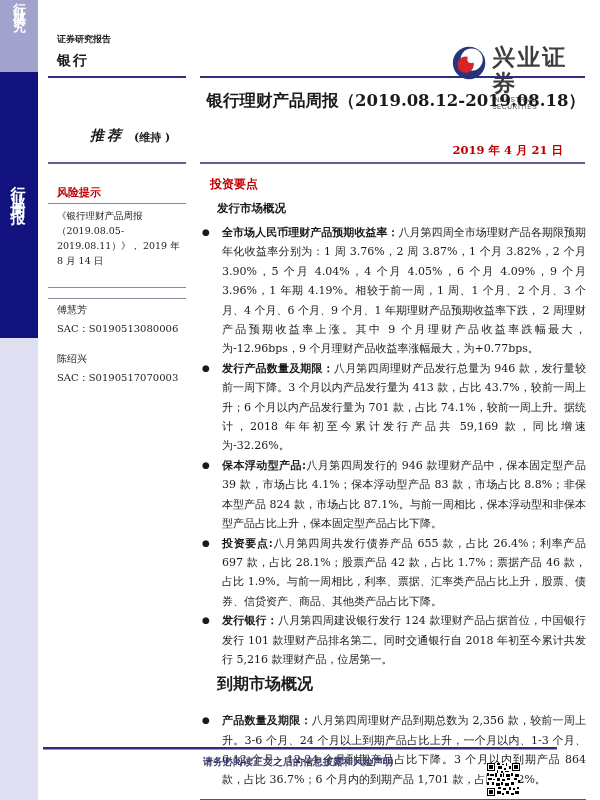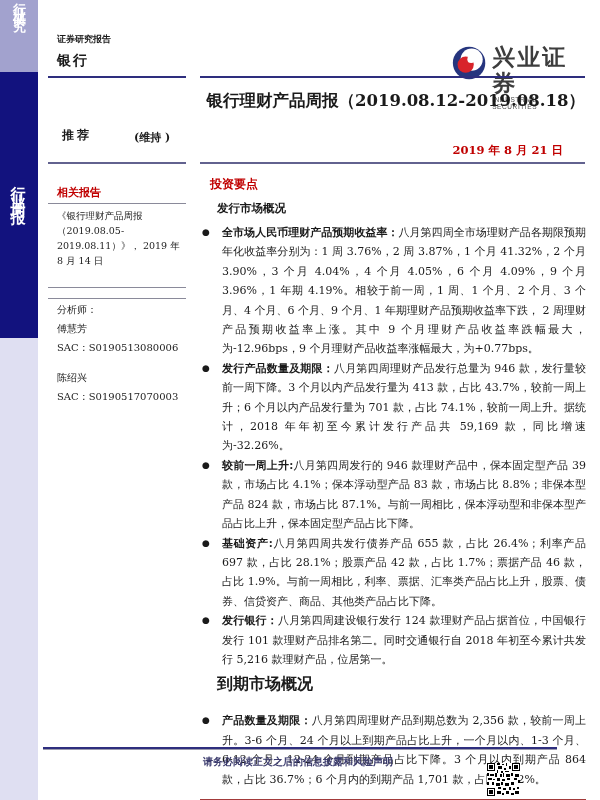--- a/index.html
+++ b/index.html
@@ -20,21 +20,21 @@
   .kind{left:57px;top:33px;font-size:9px;font-weight:bold;}
   .industry{left:57px;top:52px;font-size:14px;font-weight:bold;letter-spacing:2px;}
   .rule-navy{height:2px;background:#2e2e7e;}
   .rule-left-top{left:48px;top:76px;width:138px;}
   .rule-right-top{left:200px;top:76px;width:385px;}
   .logo{left:452px;top:20px;width:130px;height:44px;display:flex;align-items:flex-start;margin-top:24px;}
   .logo-txt{margin-left:6px;}
   .logo-cn{font-size:23px;font-weight:bold;color:#3d3d3d;letter-spacing:2px;line-height:26px;}
   .logo-en{font-size:6.5px;color:#4a4a4a;letter-spacing:0.6px;font-family:"Liberation Sans",sans-serif;}
 
-  .rating{left:62px;top:127px;font-size:12px;font-weight:bold;letter-spacing:3px;}
+  .rating{left:90px;top:127px;font-size:14px;font-weight:bold;letter-spacing:3px;font-style:italic;}
   .rating-status{left:134px;top:130px;font-size:11px;font-weight:bold;}
   .doc-title{left:200px;top:90px;width:385px;text-align:right;font-size:16.5px;font-weight:bold;}
   .doc-date{left:200px;top:143px;width:385px;text-align:right;font-size:11.5px;
             font-weight:bold;color:#c00000;padding-right:22px;box-sizing:border-box;}
   .rule-thin{height:1.5px;background:#62628f;}
   .rule-left-mid{left:48px;top:162px;width:138px;}
   .rule-right-mid{left:200px;top:162px;width:385px;}
 
   
   .related-h{left:57px;top:185px;font-size:11px;font-weight:bold;color:#c00000;}
@@ -91,63 +91,62 @@
     <div class="logo-en">INDUSTRIAL SECURITIES</div>
   </div>
 </div>
 
 <div class="abs rule-navy rule-left-top"></div>
 <div class="abs rule-navy rule-right-top"></div>
 
 <div class="abs rating">推荐</div>
 <div class="abs rating-status">(维持 )</div>
 <div class="abs doc-title">银行理财产品周报（2019.08.12-2019.08.18）</div>
-<div class="abs doc-date">2019 年 8 月 21 日</div>
+<div class="abs doc-date">2019 年 4 月 21 日</div>
 
 <div class="abs rule-thin rule-left-mid"></div>
 <div class="abs rule-thin rule-right-mid"></div>
 
-<div class="abs related-h">相关报告</div>
+<div class="abs related-h">风险提示</div>
 <div class="abs rule-gray rule-rel"></div>
 <div class="abs related-item">
   <span>《银行理财产品周报（2019.08.05-2019.08.11）》，</span>
   <span>2019 年 8 月 14 日</span>
 </div>
 <div class="abs rule-gray rule-a1"></div>
 <div class="abs rule-gray rule-a2"></div>
 
 <div class="abs analysts">
-  <div>分析师：</div>
   <div>傅慧芳</div>
   <div>SAC：S0190513080006</div>
   <div class="gap"></div>
   <div>陈绍兴</div>
   <div>SAC：S0190517070003</div>
 </div>
 
 <div class="abs main">
   <div class="main-h">投资要点</div>
 
   <div class="sec-h">发行市场概况</div>
 
   <div class="bullet">
     <span class="dot">●</span>
-    <div class="btxt"><b>全市场人民币理财产品预期收益率：</b><span>八月第四周全市场理财产品各期限预期年化收益率分别为：1 周 3.76%，2 周 3.87%，1 个月 41.32%，2 个月 3.90%，3 个月 4.04%，4 个月 4.05%，6 个月 4.09%，9 个月 3.96%，1 年期 4.19%。相较于前一周，1 周、1 个月、2 个月、3 个月、4 个月、6 个月、9 个月、1 年期理财产品预期收益率下跌， 2 周理财产品预期收益率上涨。其中 9 个月理财产品收益率跌幅最大，为-12.96bps，9 个月理财产品收益率涨幅最大，为+0.77bps。</span></div>
+    <div class="btxt"><b>全市场人民币理财产品预期收益率：</b><span>八月第四周全市场理财产品各期限预期年化收益率分别为：1 周 3.76%，2 周 3.87%，1 个月 3.82%，2 个月 3.90%，5 个月 4.04%，4 个月 4.05%，6 个月 4.09%，9 个月 3.96%，1 年期 4.19%。相较于前一周，1 周、1 个月、2 个月、3 个月、4 个月、6 个月、9 个月、1 年期理财产品预期收益率下跌， 2 周理财产品预期收益率上涨。其中 9 个月理财产品收益率跌幅最大，为-12.96bps，9 个月理财产品收益率涨幅最大，为+0.77bps。</span></div>
   </div>
   <div class="bullet">
     <span class="dot">●</span>
     <div class="btxt"><b>发行产品数量及期限：</b><span>八月第四周理财产品发行总量为 946 款，发行量较前一周下降。3 个月以内产品发行量为 413 款，占比 43.7%，较前一周上升；6 个月以内产品发行量为 701 款，占比 74.1%，较前一周上升。据统计，2018 年年初至今累计发行产品共 59,169 款，同比增速为-32.26%。</span></div>
   </div>
   <div class="bullet">
     <span class="dot">●</span>
-    <div class="btxt"><b>较前一周上升:</b><span>八月第四周发行的 946 款理财产品中，保本固定型产品 39 款，市场占比 4.1%；保本浮动型产品 83 款，市场占比 8.8%；非保本型产品 824 款，市场占比 87.1%。与前一周相比，保本浮动型和非保本型产品占比上升，保本固定型产品占比下降。</span></div>
-  </div>
-  <div class="bullet">
-    <span class="dot">●</span>
-    <div class="btxt"><b>基础资产:</b><span>八月第四周共发行债券产品 655 款，占比 26.4%；利率产品 697 款，占比 28.1%；股票产品 42 款，占比 1.7%；票据产品 46 款，占比 1.9%。与前一周相比，利率、票据、汇率类产品占比上升，股票、债券、信贷资产、商品、其他类产品占比下降。</span></div>
+    <div class="btxt"><b>保本浮动型产品:</b><span>八月第四周发行的 946 款理财产品中，保本固定型产品 39 款，市场占比 4.1%；保本浮动型产品 83 款，市场占比 8.8%；非保本型产品 824 款，市场占比 87.1%。与前一周相比，保本浮动型和非保本型产品占比上升，保本固定型产品占比下降。</span></div>
+  </div>
+  <div class="bullet">
+    <span class="dot">●</span>
+    <div class="btxt"><b>投资要点:</b><span>八月第四周共发行债券产品 655 款，占比 26.4%；利率产品 697 款，占比 28.1%；股票产品 42 款，占比 1.7%；票据产品 46 款，占比 1.9%。与前一周相比，利率、票据、汇率类产品占比上升，股票、债券、信贷资产、商品、其他类产品占比下降。</span></div>
   </div>
   <div class="bullet">
     <span class="dot">●</span>
     <div class="btxt"><b>发行银行：</b><span>八月第四周建设银行发行 124 款理财产品占据首位，中国银行发行 101 款理财产品排名第二。同时交通银行自 2018 年初至今累计共发行 5,216 款理财产品，位居第一。</span></div>
   </div>
 
   <div class="sec-h2">到期市场概况</div>
 
   <div class="bullet">
     <span class="dot">●</span>

